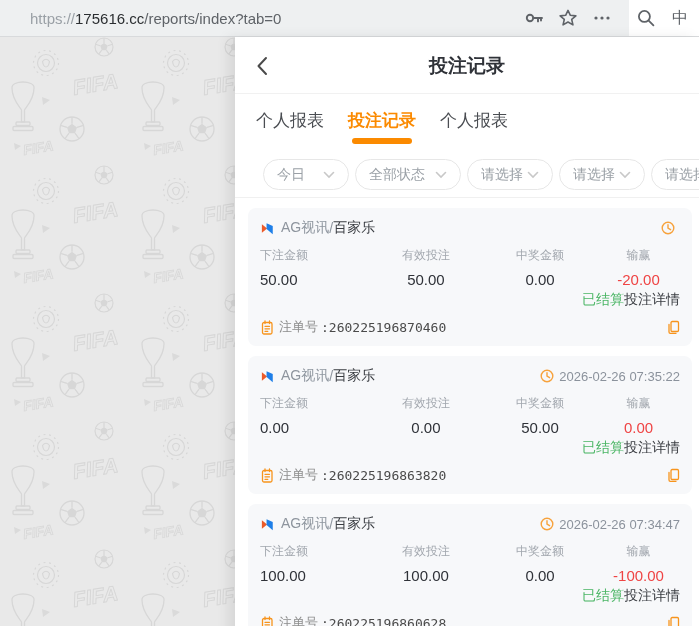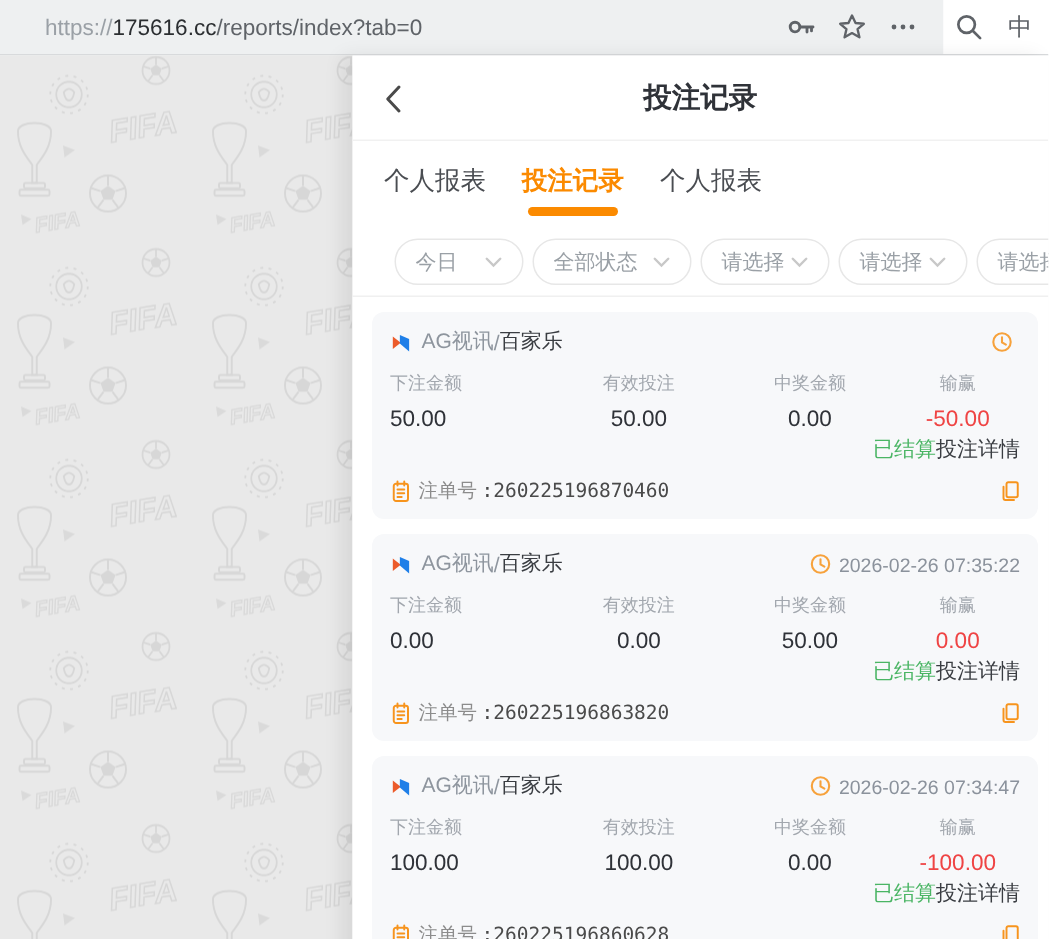--- a/index.html
+++ b/index.html
@@ -233,21 +233,21 @@
               </span>
           </div>
           <div class="c-grid">
             <div class="col-h">下注金额</div>
             <div class="col-h t-c">有效投注</div>
             <div class="col-h t-c">中奖金额</div>
             <div class="col-h t-r">输赢</div>
             <div class="col-v">50.00</div>
             <div class="col-v t-c">50.00</div>
             <div class="col-v t-c">0.00</div>
-            <div class="col-v t-r neg">-50.00</div>
+            <div class="col-v t-r neg">-20.00</div>
           </div>
           <div class="c-status">
             <span class="settled">已结算</span>
             <span class="detail-link">投注详情</span>
           </div>
           <div class="c-order">
             <svg width="14" height="15" viewBox="0 0 14 15">
                 <rect x="2.5" y="2.5" width="9.5" height="11.5" rx="1.5" fill="none" stroke="#f7941d" stroke-width="1.3"></rect>
                 <path d="M5,1 v2.6 M9.5,1 v2.6 M5,6.3 h4.5 M5,8.8 h4.5 M5,11.3 h2.8" fill="none" stroke="#f7941d" stroke-width="1.3" stroke-linecap="round"></path>
               </svg>

